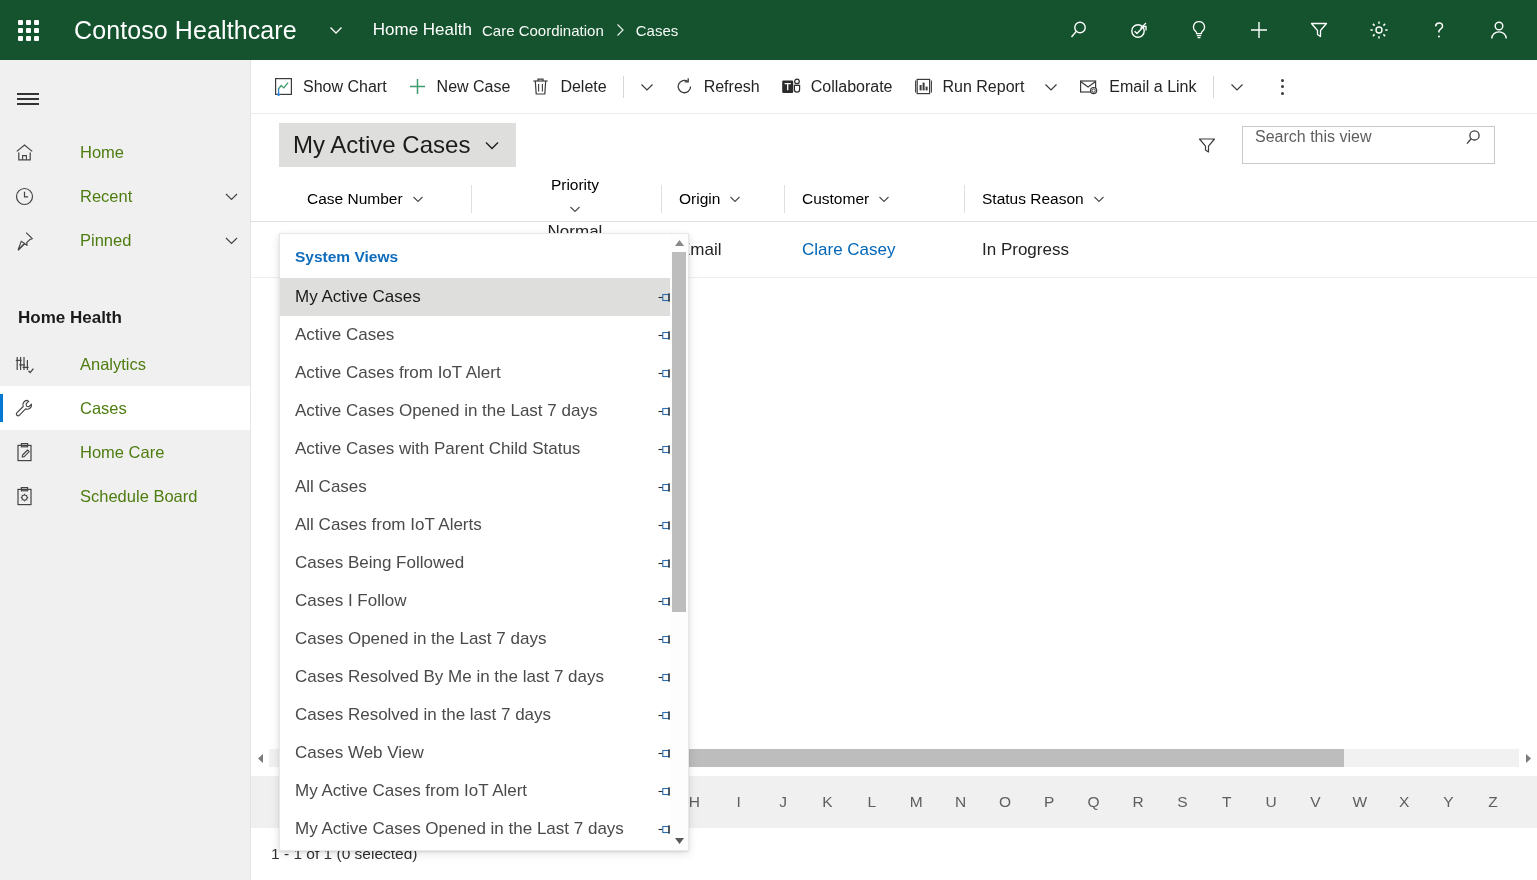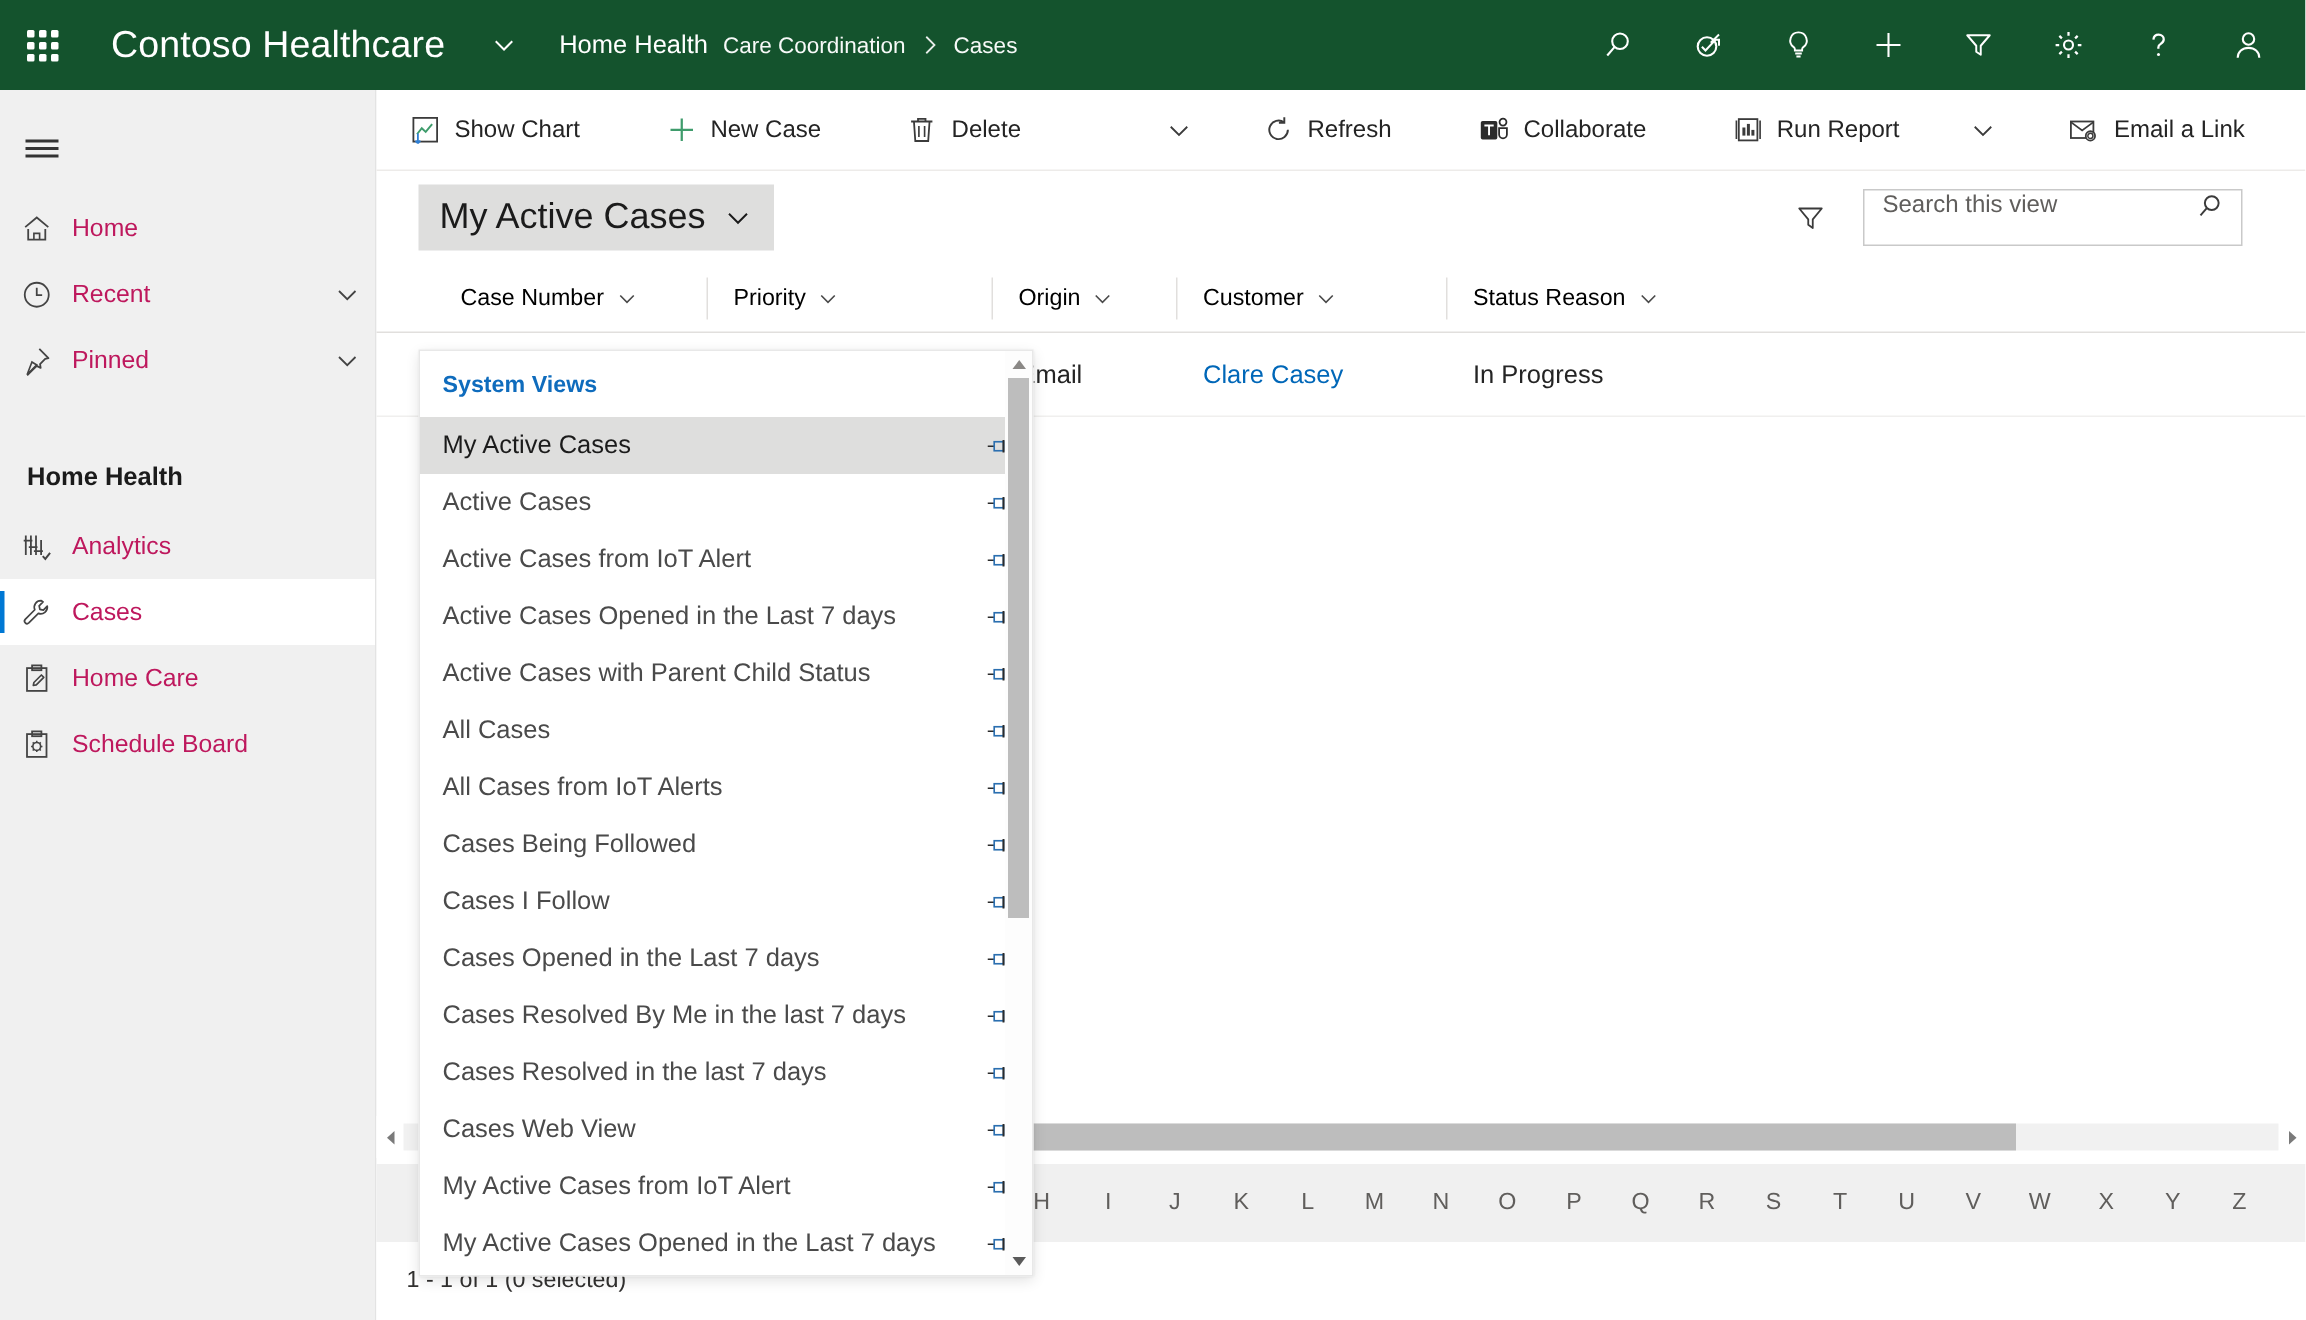--- a/index.html
+++ b/index.html
@@ -36,33 +36,33 @@
     background: #f0f0f0; border-right: 1px solid #e3e3e3;
   }
   .hamburger { width: 56px; height: 50px; margin-top: 14px; display: flex; align-items: center; justify-content: center; cursor: pointer; }
   .hamburger span { display: block; width: 22px; height: 1.6px; background: #333; margin: 3.4px 0; }
   .navlist { margin-top: 6px; }
   .navitem {
     position: relative; display: flex; align-items: center; height: 44px;
     padding-left: 14px; cursor: pointer; color: #242424; font-size: 16.5px;
   }
   .navitem .nico { width: 34px; display: flex; align-items: center; justify-content: flex-start; color: #444; }
-  .navitem .nlabel { flex: 1; font-size: 16.5px; color: #be185d; }
+  .navitem .nlabel { flex: 1; font-size: 16.5px; color: #4d7c0f; margin-left: 32px; }
   .navitem .chev { width: 38px; display: flex; align-items: center; justify-content: center; color: #444; }
   .navitem.selected { background: #ffffff; }
   .navitem.selected::before {
     content: ""; position: absolute; left: 0; top: 8px; bottom: 8px; width: 3px; background: #0078d4;
   }
   .group-title { font-size: 17px; font-weight: 700; color: #1b1b1b; padding: 0 0 0 18px; margin-top: 46px; margin-bottom: 14px; }
 
   
   .main { position: absolute; top: 60px; left: 251px; width: 1286px; height: 820px; background: #fff; }
 
   
-  .cmdbar { display: flex; align-items: center; height: 54px; padding-left: 12px; border-bottom: 1px solid #edebe9; gap: 37px; }
+  .cmdbar { display: flex; align-items: center; height: 54px; padding-left: 12px; border-bottom: 1px solid #edebe9; }
   .cmd {
     display: flex; align-items: center; gap: 9px; height: 40px; padding: 0 10px;
     font-size: 16px; color: #242424; cursor: pointer; white-space: nowrap;
   }
   .cmd .cico { display: flex; align-items: center; justify-content: center; }
   .cmd-caret { width: 34px; height: 40px; display: flex; align-items: center; justify-content: center; cursor: pointer; }
   .cmd-div { width: 1px; height: 22px; background: #d6d6d6; margin: 0 6px; }
   .overflow { width: 34px; height: 40px; display: flex; flex-direction: column; align-items: center; justify-content: center; gap: 3.5px; cursor: pointer; margin-left: 12px; }
   .overflow i { width: 3px; height: 3px; background: #3b3b3b; border-radius: 50%; display: block; }
 
@@ -88,21 +88,21 @@
   
   .grid { position: relative; }
   .grid-head { display: flex; align-items: center; height: 46px; border-bottom: 1px solid #e1dfdd; }
   .gcell { position: relative; display: flex; align-items: center; gap: 8px; padding-left: 18px; font-size: 15.5px; color: #000000; cursor: pointer; height: 46px; }
   .gcell + .gcell::before { content: ""; position: absolute; left: 0; top: 9px; bottom: 9px; width: 1px; background: #e1dfdd; }
   .grid-row { display: flex; align-items: center; height: 56px; border-bottom: 1px solid #f0efee; cursor: pointer; }
   .rcell { padding-left: 18px; font-size: 17px; color: #242424; display: flex; align-items: center; height: 56px; }
   .rcell.link { color: #0067b8; }
   .col-check { width: 38px; }
   .col-0 { width: 182px; }
-  .col-1 { width: 190px; }
+  .col-1 { width: 190px; flex-direction: column; }
   .col-2 { width: 123px; }
   .col-3 { width: 180px; }
   .col-4 { width: 180px; }
 
   
   .hscroll { position: absolute; left: 0; bottom: 108px; width: 1286px; height: 28px; background: #fff; display: flex; align-items: center; }
   .hs-arrow { width: 18px; display: flex; align-items: center; justify-content: center; cursor: pointer; color: #7a7a7a; font-size: 10px; }
   .hs-track { flex: 1; height: 18px; background: #f1f1f1; position: relative; cursor: pointer; }
   .hs-thumb { position: absolute; top: 0; left: 33%; width: 53%; height: 18px; background: #bdbdbd; cursor: grab; }
 

